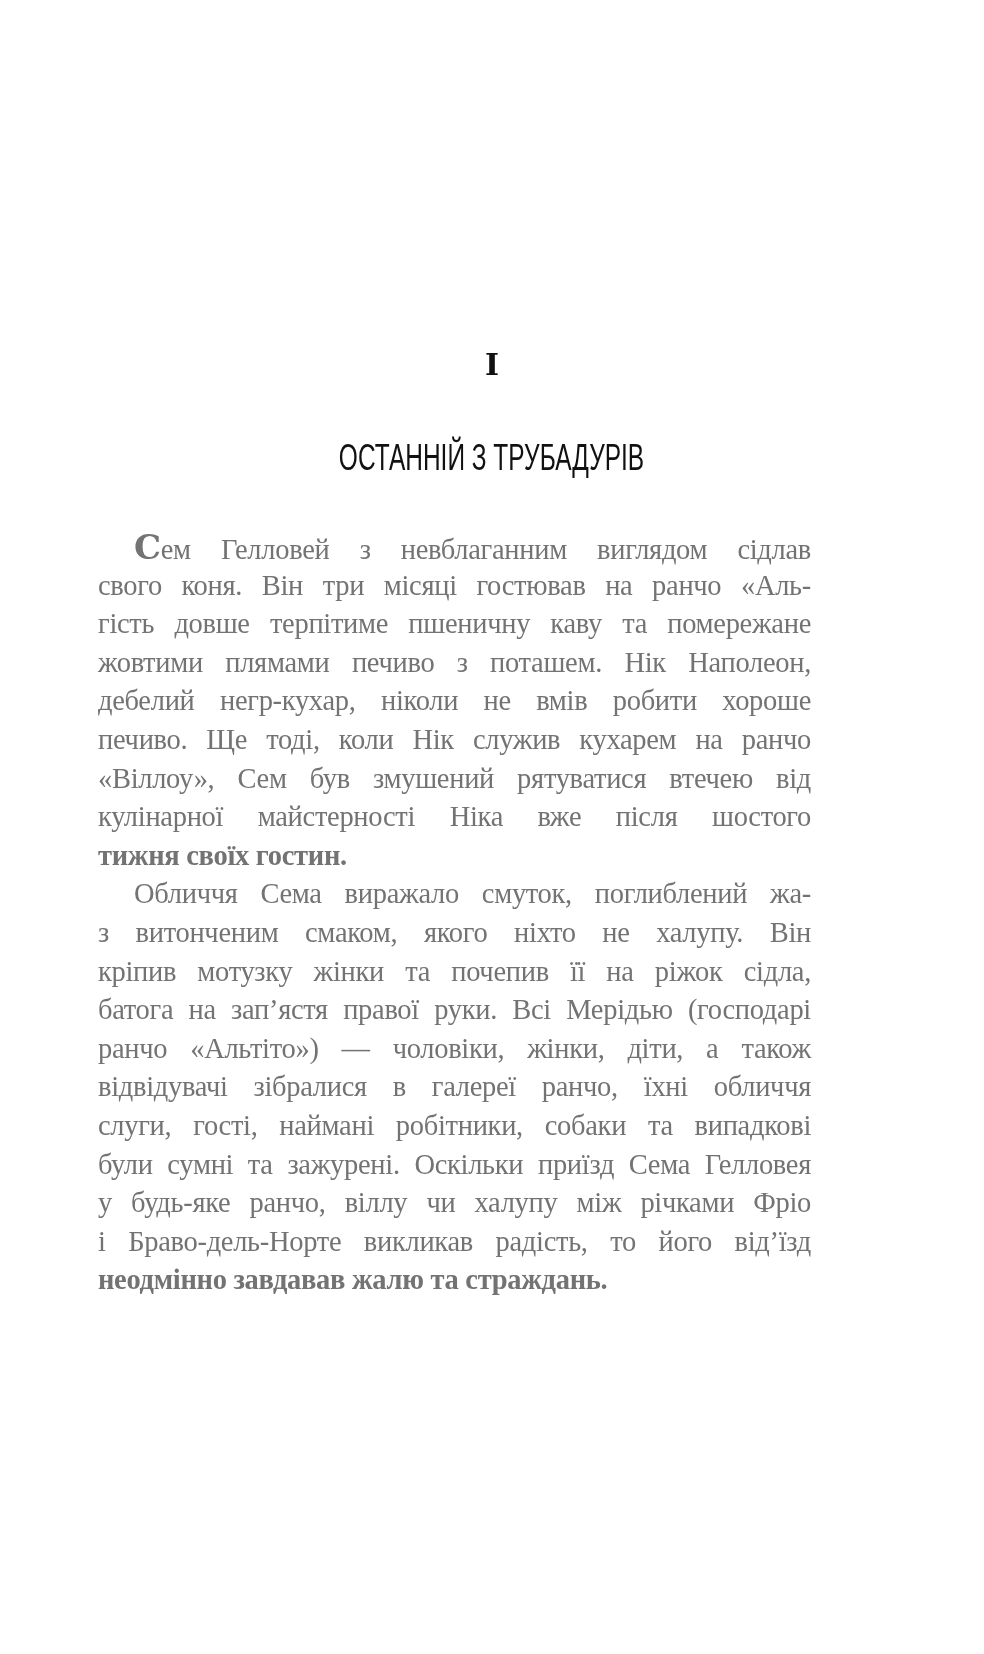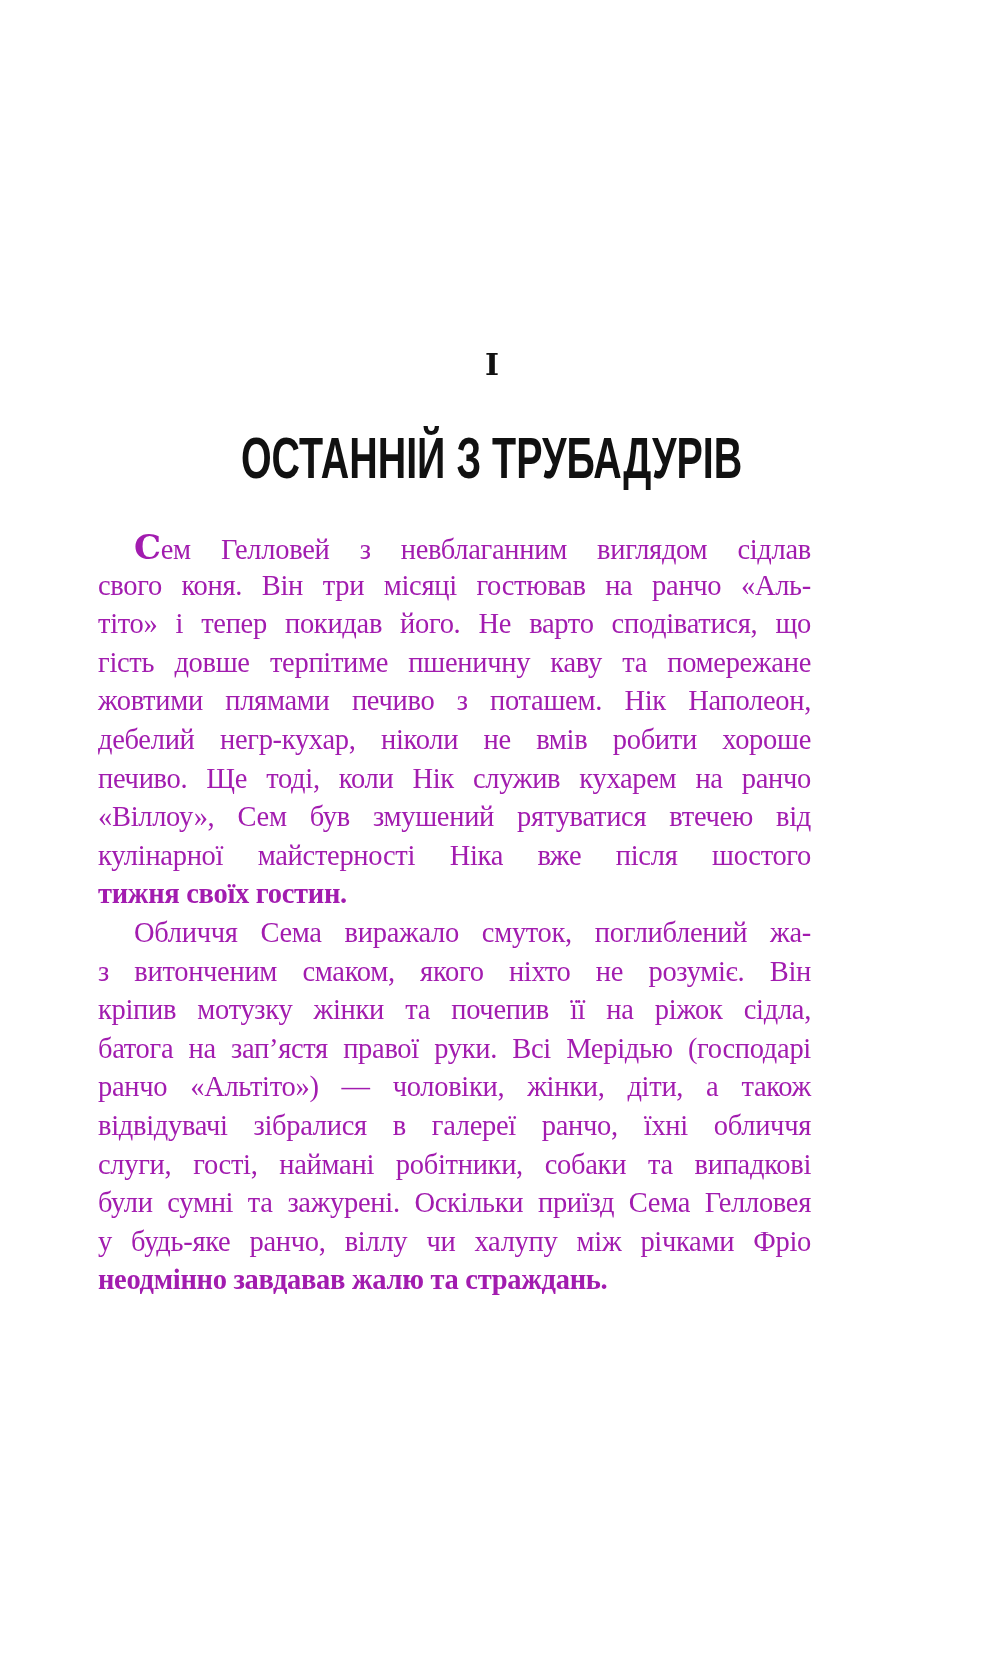--- a/index.html
+++ b/index.html
@@ -33,41 +33,41 @@
       line-height: 40px;
       color: #111;
     }
     .chapter-title {
       position: absolute;
       top: 428px;
       left: 0;
       width: 984px;
       text-align: center;
       font-family: "Liberation Sans", sans-serif;
-      font-weight: bold;
-      font-size: 58px;
+      font-weight: normal;
+      font-size: 36px;
       line-height: 60px;
       color: #111;
       letter-spacing: 0px;
     }
     .chapter-title span {
       display: inline-block;
       transform: scaleX(0.68);
       transform-origin: center;
       white-space: nowrap;
     }
     .body-text {
       position: absolute;
       top: 528px;
       left: 98px;
       width: 713px;
       font-family: "Liberation Serif", serif;
       font-size: 28.5px;
       line-height: 38.6px;
-      color: #a21caf;
+      color: #737373;
     }
     .line {
       display: block;
       white-space: nowrap;
       height: 38.6px;
       text-align: justify;
       text-align-last: justify;
       letter-spacing: -0.3px;
     }
     .line.last {
@@ -91,34 +91,34 @@
   <div class="chapter-number">I</div>
 
   <div class="chapter-title">
     <span>ОСТАННІЙ З ТРУБАДУРІВ</span>
   </div>
 
   <div class="body-text">
 
     <span class="line indent"><span class="dropcap">С</span><span>ем Гелловей з невблаганним виглядом сідлав</span></span>
     <span class="line">свого коня. Він три місяці гостював на ранчо «Аль-</span>
-    <span class="line">тіто» і тепер покидав його. Не варто сподіватися, що</span>
     <span class="line">гість довше терпітиме пшеничну каву та помережане</span>
     <span class="line">жовтими плямами печиво з поташем. Нік Наполеон,</span>
     <span class="line">дебелий негр-кухар, ніколи не вмів робити хороше</span>
     <span class="line">печиво. Ще тоді, коли Нік служив кухарем на ранчо</span>
     <span class="line">«Віллоу», Сем був змушений рятуватися втечею від</span>
     <span class="line">кулінарної майстерності Ніка вже після шостого</span>
     <span class="line last">тижня своїх гостин.</span>
 
     <span class="line indent">Обличчя Сема виражало смуток, поглиблений жа-</span>
-    <span class="line">з витонченим смаком, якого ніхто не розуміє. Він</span>
+    <span class="line">з витонченим смаком, якого ніхто не халупу. Він</span>
     <span class="line">кріпив мотузку жінки та почепив її на ріжок сідла,</span>
     <span class="line">батога на зап’ястя правої руки. Всі Мерідью (господарі</span>
     <span class="line">ранчо «Альтіто») — чоловіки, жінки, діти, а також</span>
     <span class="line">відвідувачі зібралися в галереї ранчо, їхні обличчя</span>
     <span class="line">слуги, гості, наймані робітники, собаки та випадкові</span>
     <span class="line">були сумні та зажурені. Оскільки приїзд Сема Гелловея</span>
     <span class="line">у будь-яке ранчо, віллу чи халупу між річками Фріо</span>
+    <span class="line">і Браво-дель-Норте викликав радість, то його від’їзд</span>
     <span class="line last">неодмінно завдавав жалю та страждань.</span>
   </div>
 
 </div>
 
 </body></html>

